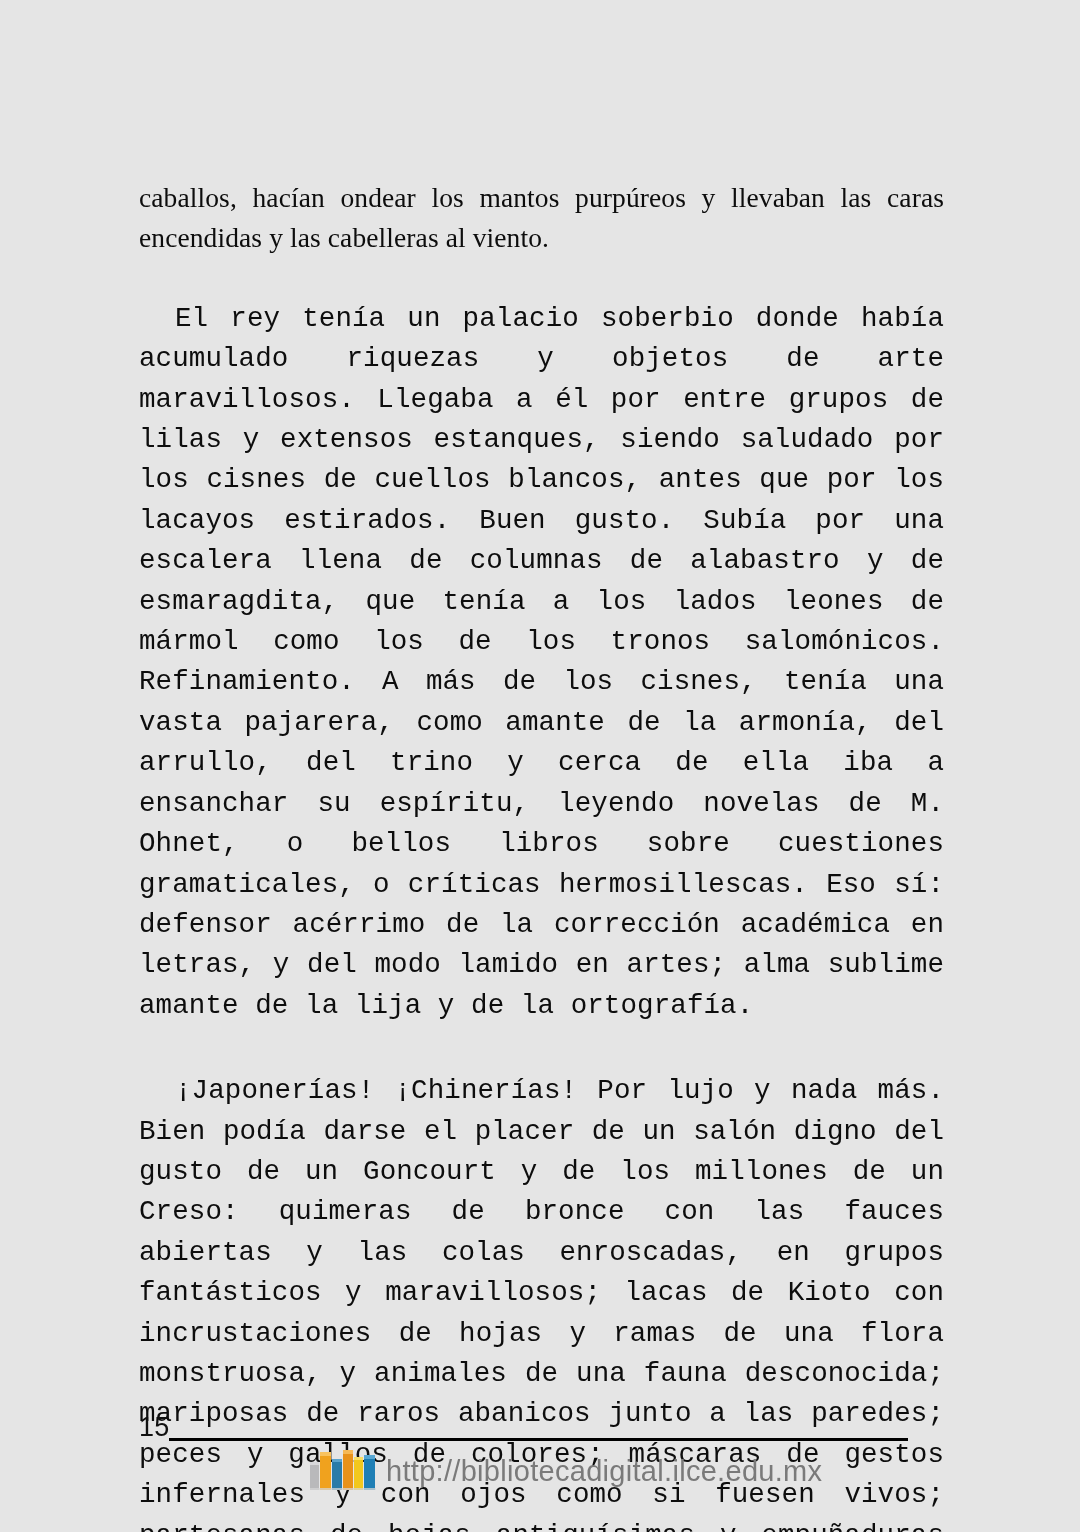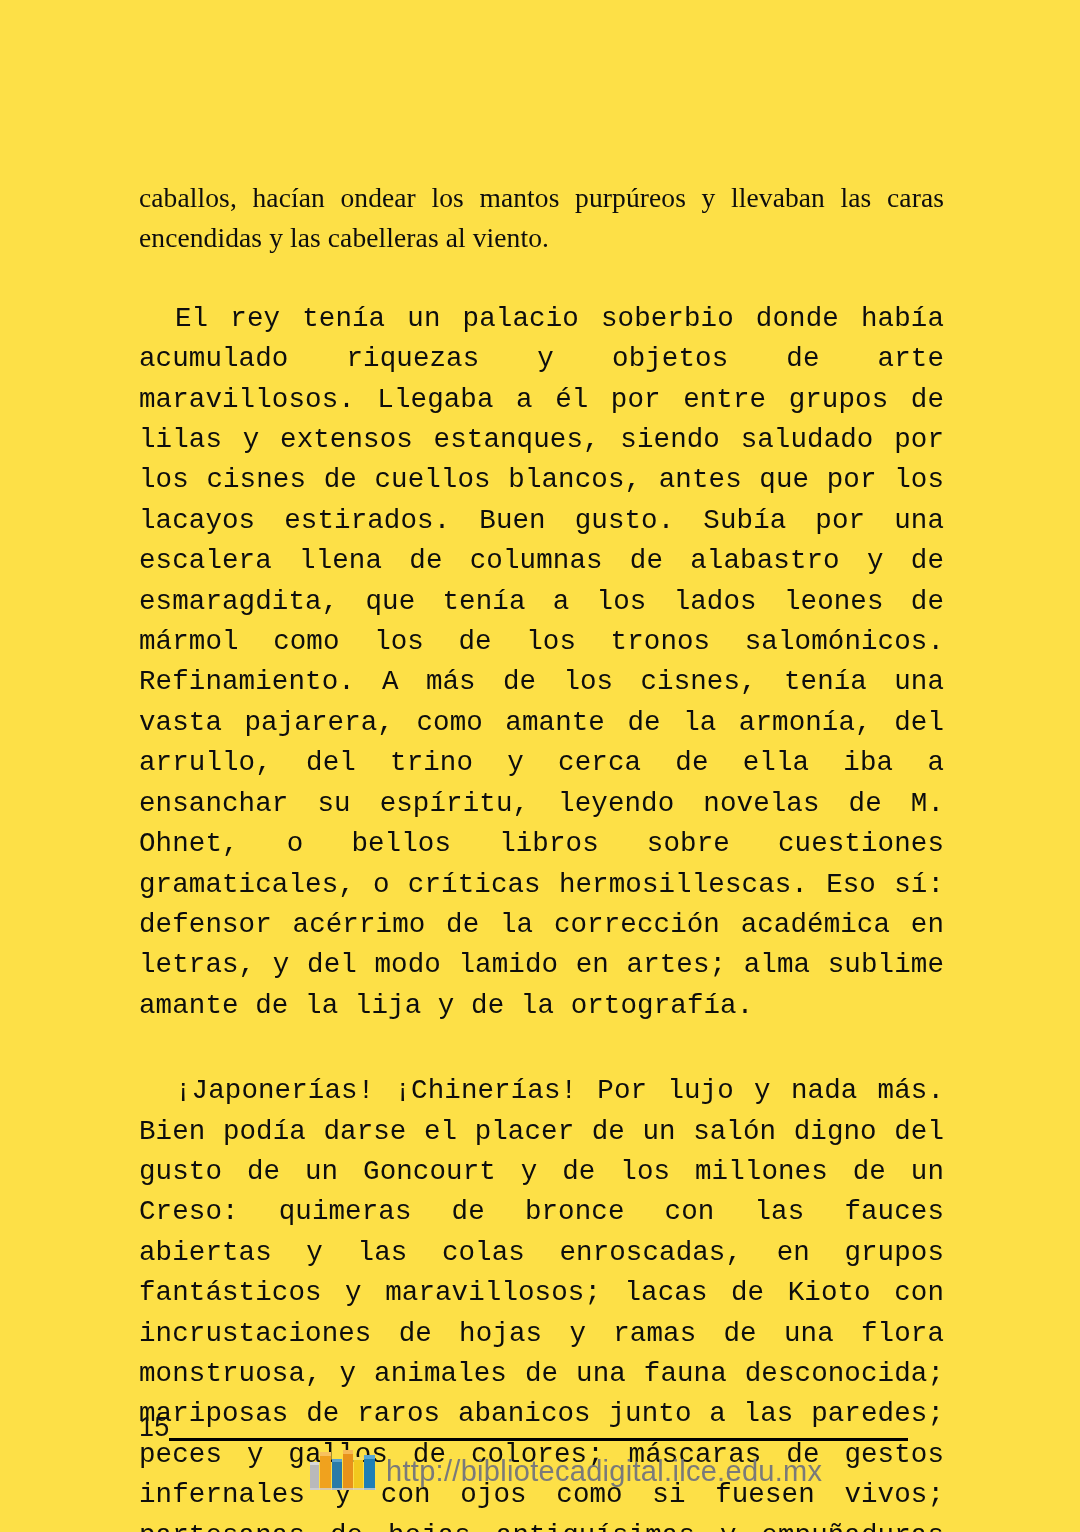--- a/index.html
+++ b/index.html
@@ -4,21 +4,21 @@
 <style>
   html, body {
     margin: 0;
     padding: 0;
     background: #ffffff;
   }
   .page {
     position: relative;
     width: 1080px;
     height: 1532px;
-    background: #fde047;
+    background: #e5e5e5;
     overflow: hidden;
     font-family: "Liberation Serif", "DejaVu Serif", serif;
   }
 
   
   .textblock {
     position: absolute;
     left: 139px;
     top: 178px;
     width: 805px;

